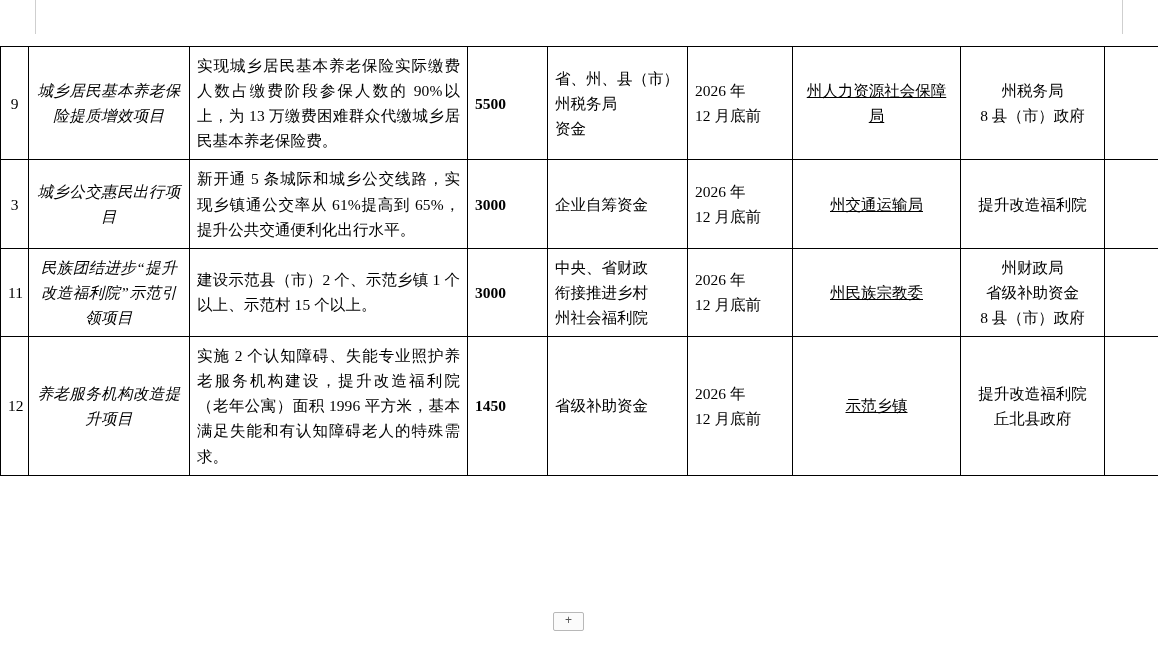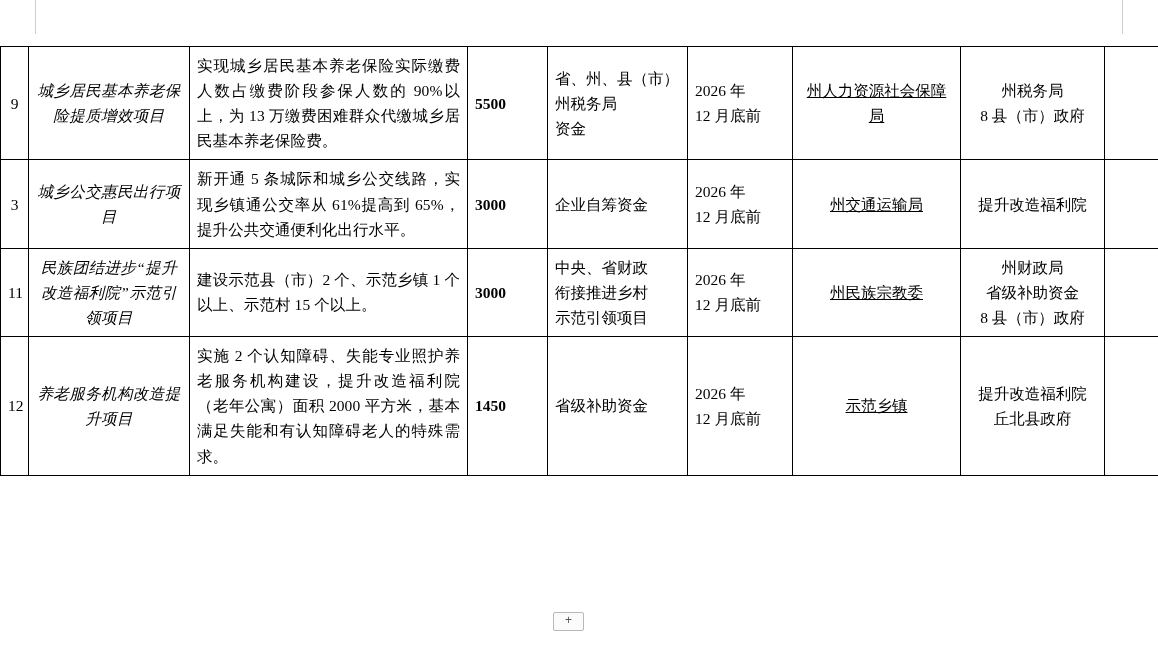--- a/index.html
+++ b/index.html
@@ -181,41 +181,41 @@
       </tr>
 
       <tr>
         <td class="num">11</td>
         <td class="name">民族团结进步“提升改造福利院”示范引领项目</td>
         <td class="desc">建设示范县（市）2 个、示范乡镇 1 个以上、示范村 15 个以上。</td>
         <td class="amt">3000</td>
         <td class="source">
           <span class="line">中央、省财政</span>
           <span class="line">衔接推进乡村</span>
-          <span class="line">示范引领项目</span>
+          <span class="line">州社会福利院</span>
         </td>
         <td class="time">
           <span class="line">2026 年</span>
           <span class="line">12 月底前</span>
         </td>
         <td class="lead">
           <span class="line">州民族宗教委</span>
         </td>
         <td class="coop">
           <span class="line">州财政局</span>
           <span class="line">省级补助资金</span>
           <span class="line">8 县（市）政府</span>
         </td>
         <td class="last"></td>
       </tr>
 
       <tr>
         <td class="num">12</td>
         <td class="name">养老服务机构改造提升项目</td>
-        <td class="desc">实施 2 个认知障碍、失能专业照护养老服务机构建设，提升改造福利院（老年公寓）面积 2000 平方米，基本满足失能和有认知障碍老人的特殊需求。</td>
+        <td class="desc">实施 2 个认知障碍、失能专业照护养老服务机构建设，提升改造福利院（老年公寓）面积 1996 平方米，基本满足失能和有认知障碍老人的特殊需求。</td>
         <td class="amt">1450</td>
         <td class="source">
           <span class="line">省级补助资金</span>
         </td>
         <td class="time">
           <span class="line">2026 年</span>
           <span class="line">12 月底前</span>
         </td>
         <td class="lead">
           <span class="line">示范乡镇</span>

